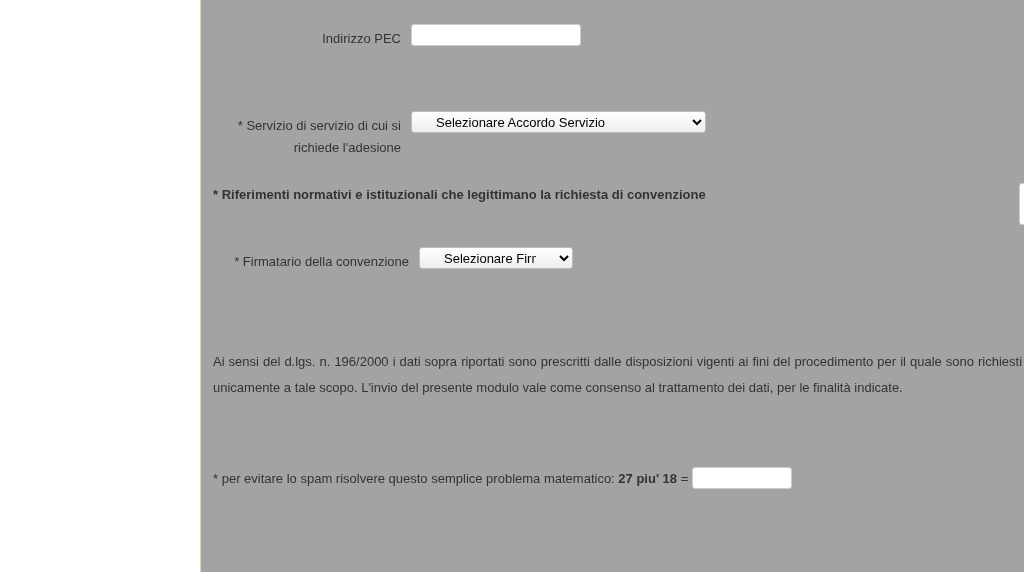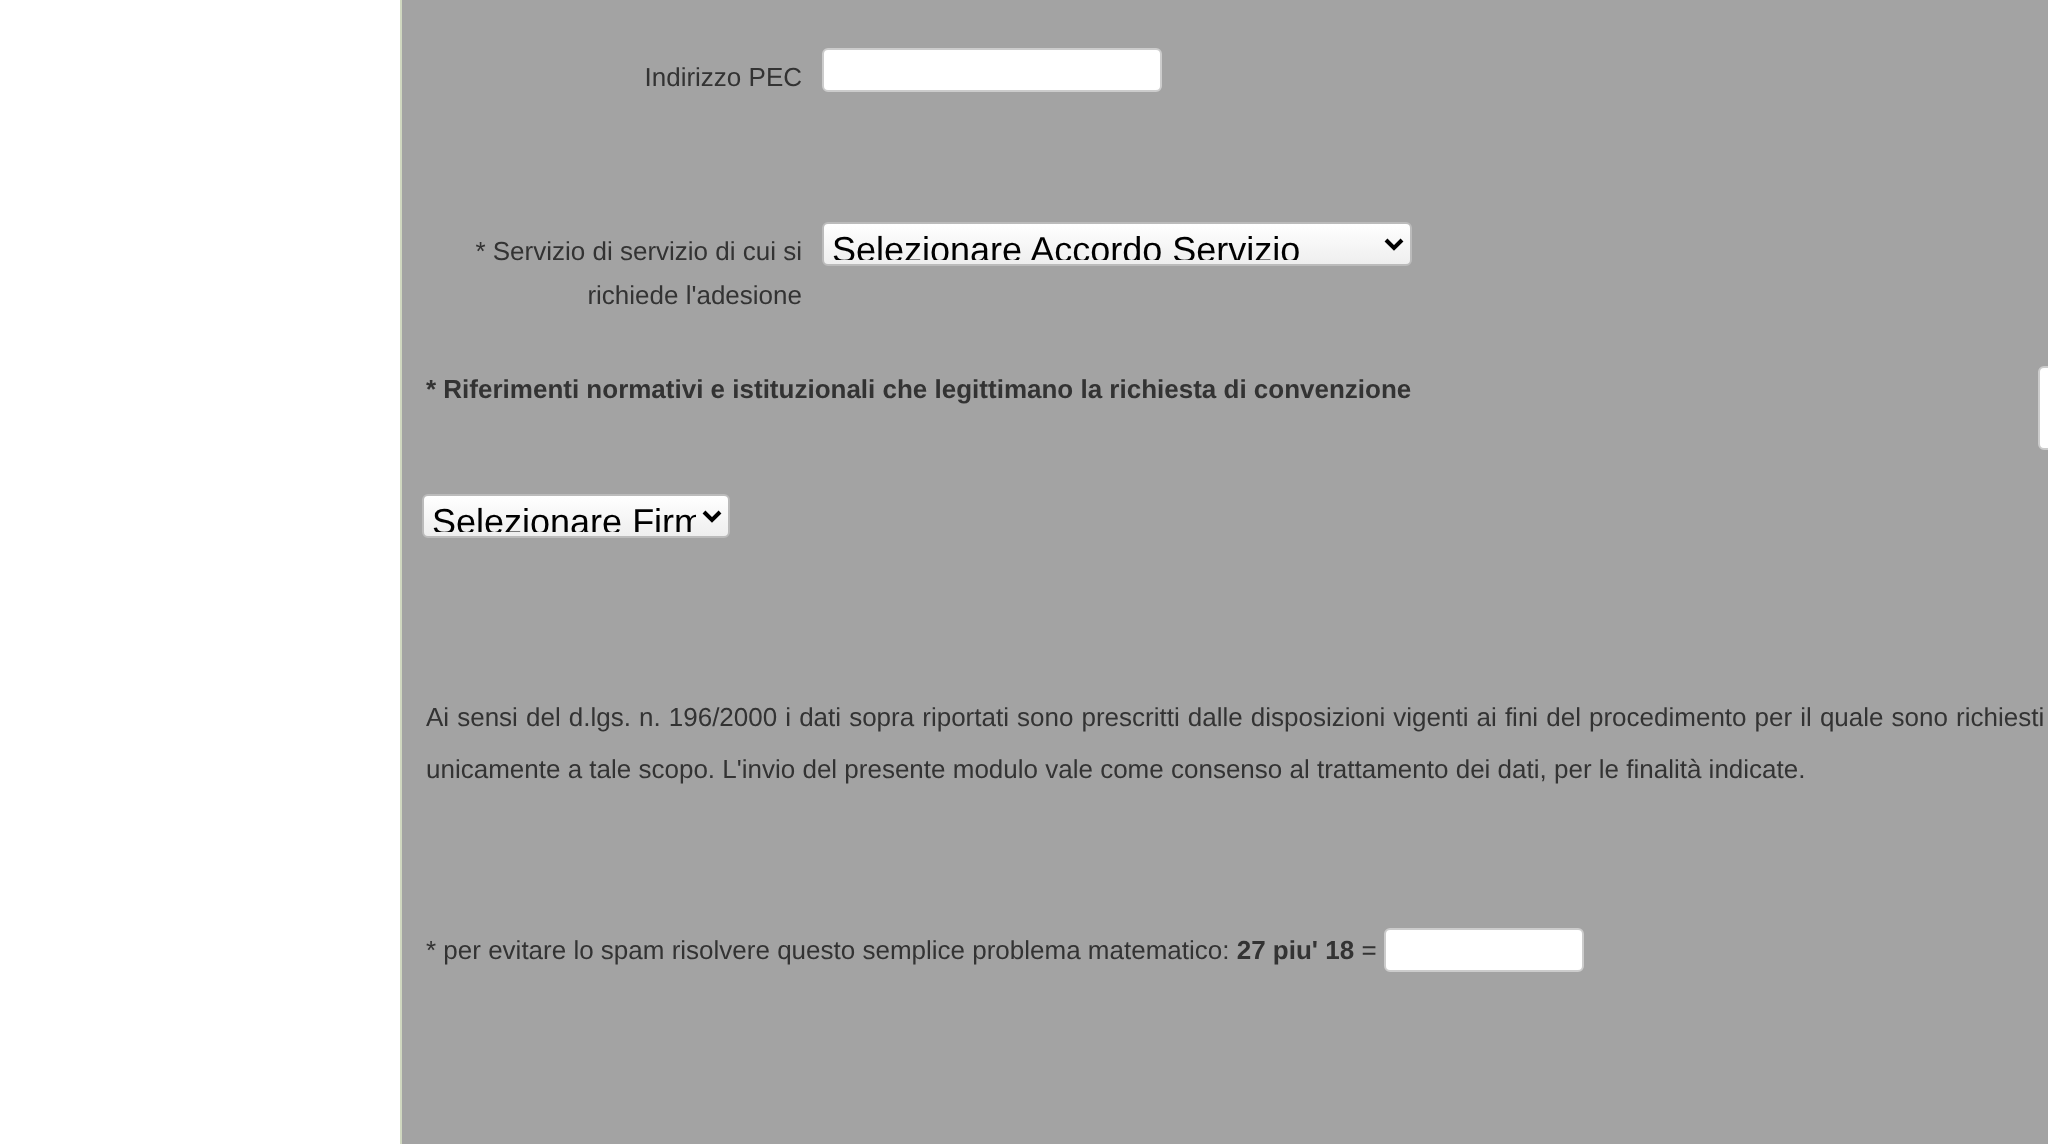--- a/index.html
+++ b/index.html
@@ -53,22 +53,22 @@
     }
     .pec-input {
       width: 170px;
     }
     .captcha-input {
       width: 100px;
     }
     select {
       border: 1px solid #bbb;
       border-radius: 3px;
-      padding: 2px 0;
-      font-size: 18px;
+      padding: 2px 20px;
+      font-size: 13px;
       background: linear-gradient(#fff, #eee);
       height: 22px;
     }
     .select-accordo {
       width: 295px;
     }
     .select-firmatario {
       width: 154px;
     }
     textarea {
@@ -144,20 +144,21 @@
     <div style="height:18px;"></div>
 
     <div class="riferimenti-row">
       <div class="riferimenti-label">* Riferimenti normativi e istituzionali che legittimano la richiesta di convenzione</div>
       <textarea style=""></textarea>
     </div>
 
     <div style="height:12px;"></div>
 
     <div class="form-row">
+      <div class="label-col" style="width:208px;">* Firmatario della convenzione</div>
       <div class="input-col">
         <select class="select-firmatario">
           <option>Selezionare Firmatario</option>
         </select>
       </div>
     </div>
 
     <div style="height:70px;"></div>
 
     <div class="privacy-text">Ai sensi del d.lgs. n. 196/2000 i dati sopra riportati sono prescritti dalle disposizioni vigenti ai fini del procedimento per il quale sono richiesti e verranno utilizzati unicamente a tale scopo. L'invio del presente modulo vale come consenso al trattamento dei dati, per le finalità indicate.</div>

